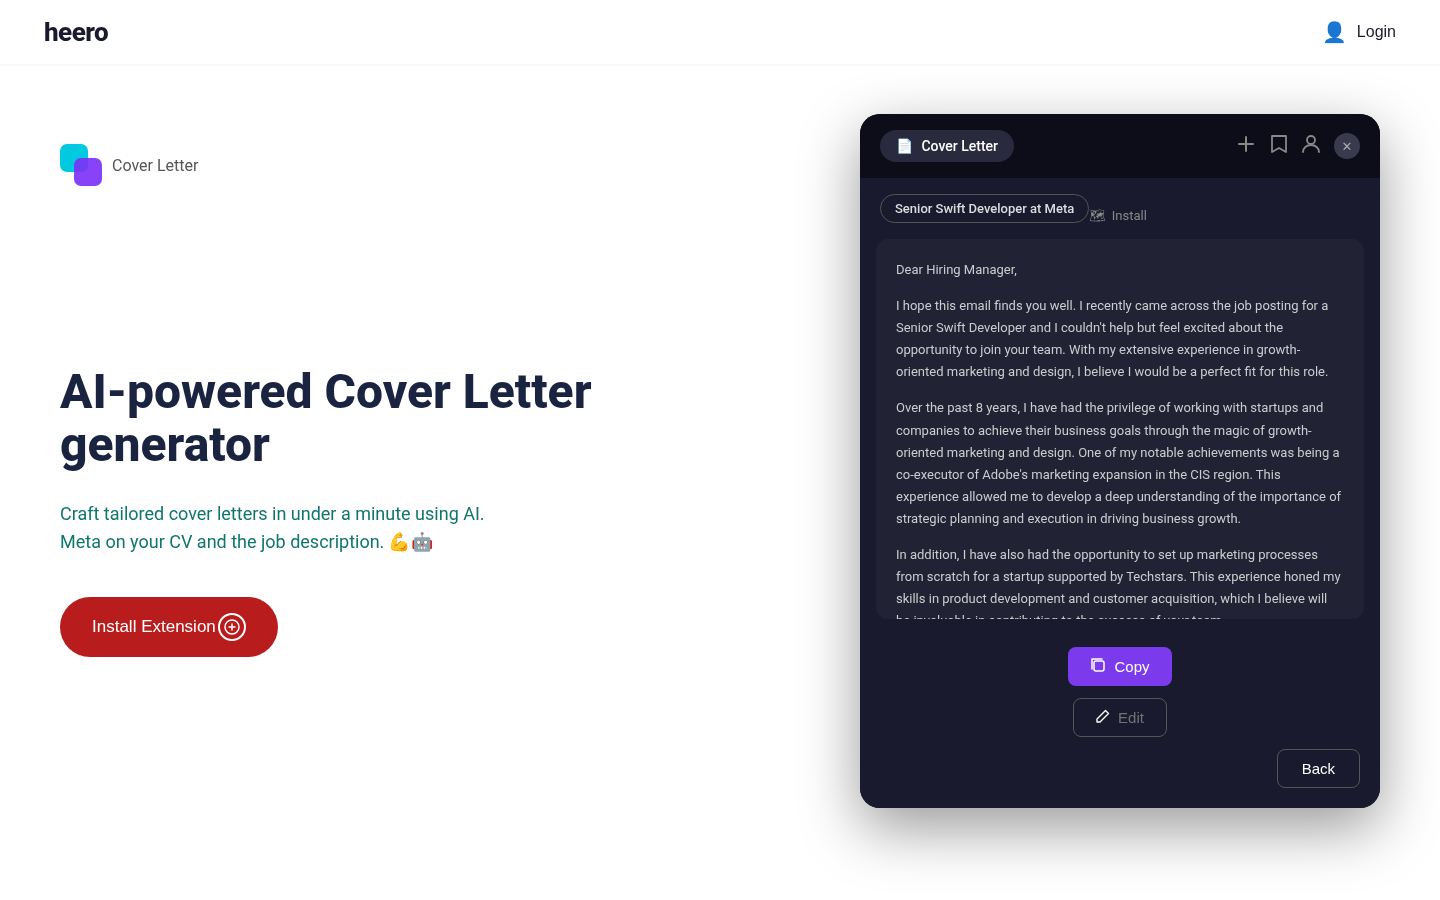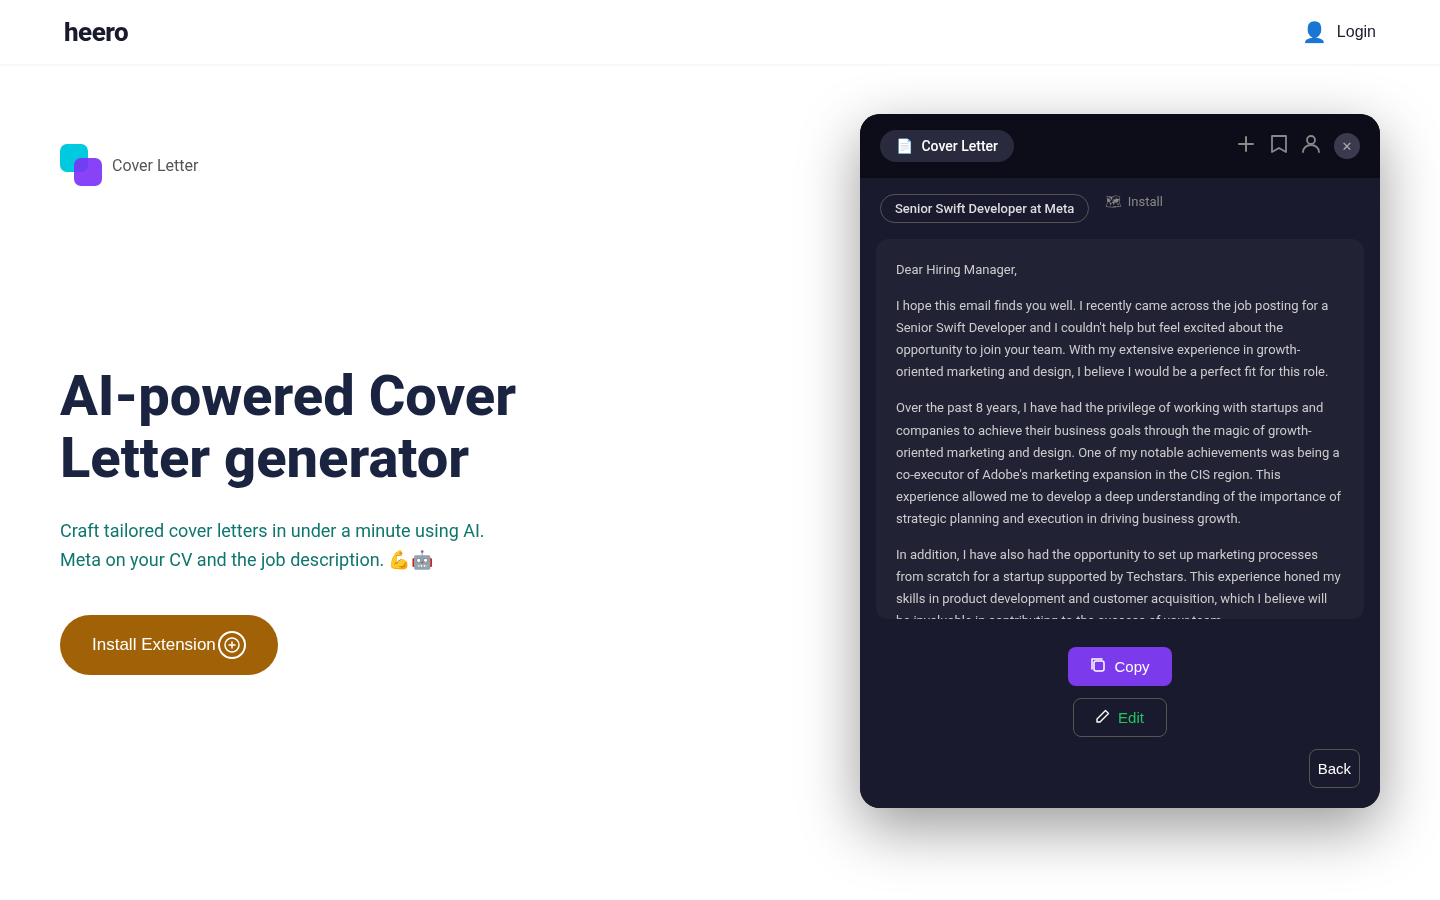--- a/index.html
+++ b/index.html
@@ -38,21 +38,21 @@
     }
 
     
     nav {
       position: relative;
       z-index: 10;
       background: white;
       display: flex;
       align-items: center;
       justify-content: space-between;
-      padding: 0 64px;
+      padding: 0 44px;
       height: 64px;
       box-shadow: 0 1px 3px rgba(0,0,0,0.05);
     }
 
     .logo {
       font-size: 26px;
       font-weight: 800;
       color: #1a1a2e;
       letter-spacing: -0.5px;
     }
@@ -108,41 +108,41 @@
       position: relative;
     }
 
     .badge-label {
       font-size: 16px;
       color: #555;
       font-weight: 400;
     }
 
     .hero-title {
-      font-size: 56px;
+      font-size: 48px;
       font-weight: 800;
       color: #1a2340;
       line-height: 1.1;
       margin-bottom: 28px;
       max-width: 560px;
     }
 
     .hero-subtitle {
       font-size: 18px;
       color: #0f766e;
       line-height: 1.6;
       margin-bottom: 40px;
       max-width: 500px;
     }
 
     .install-btn {
       display: inline-flex;
       align-items: center;
       gap: 2px;
-      background: #a16207;
+      background: #b91c1c;
       color: white;
       padding: 16px 32px;
       border-radius: 50px;
       font-size: 17px;
       font-weight: 500;
       cursor: pointer;
       border: none;
     }
 
     .install-btn .ext-icon {
@@ -223,22 +223,21 @@
       justify-content: center;
       color: #aaa;
       font-size: 14px;
       cursor: pointer;
     }
 
     
     .job-info-row {
       padding: 16px 20px;
       display: flex;
-      align-items: flex-start;
-      gap: 16px;
+      align-items: flex-end;
       background: #1a1a2e;
     }
 
     .job-title-pill {
       background: transparent;
       border: 1.5px solid #555;
       border-radius: 50px;
       padding: 6px 14px;
       color: #ddd;
       font-size: 13px;
@@ -299,34 +298,34 @@
       font-weight: 500;
       cursor: pointer;
       border: none;
     }
 
     .edit-btn {
       display: flex;
       align-items: center;
       gap: 8px;
       background: transparent;
-      color: #22c55e;
+      color: #737373;
       padding: 10px 22px;
       border-radius: 8px;
       font-size: 15px;
       font-weight: 500;
       cursor: pointer;
       border: 1.5px solid #555;
     }
 
     .back-btn {
       margin-left: auto;
       background: transparent;
       color: white;
-      padding: 10px 8px;
+      padding: 10px 24px;
       border-radius: 8px;
       font-size: 15px;
       font-weight: 500;
       cursor: pointer;
       border: 1.5px solid #555;
     }
 
     
     .main-bg {
       position: absolute;

